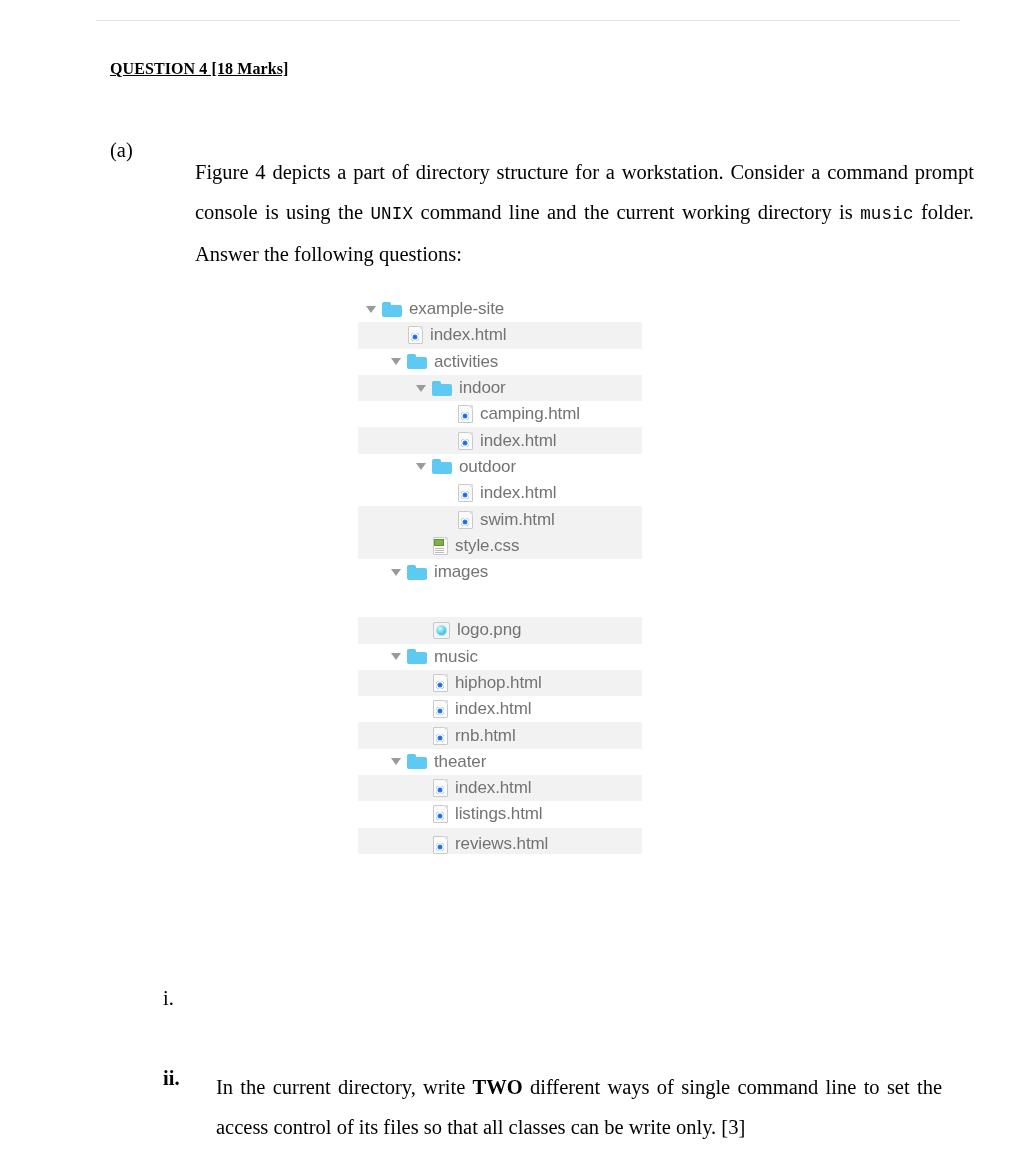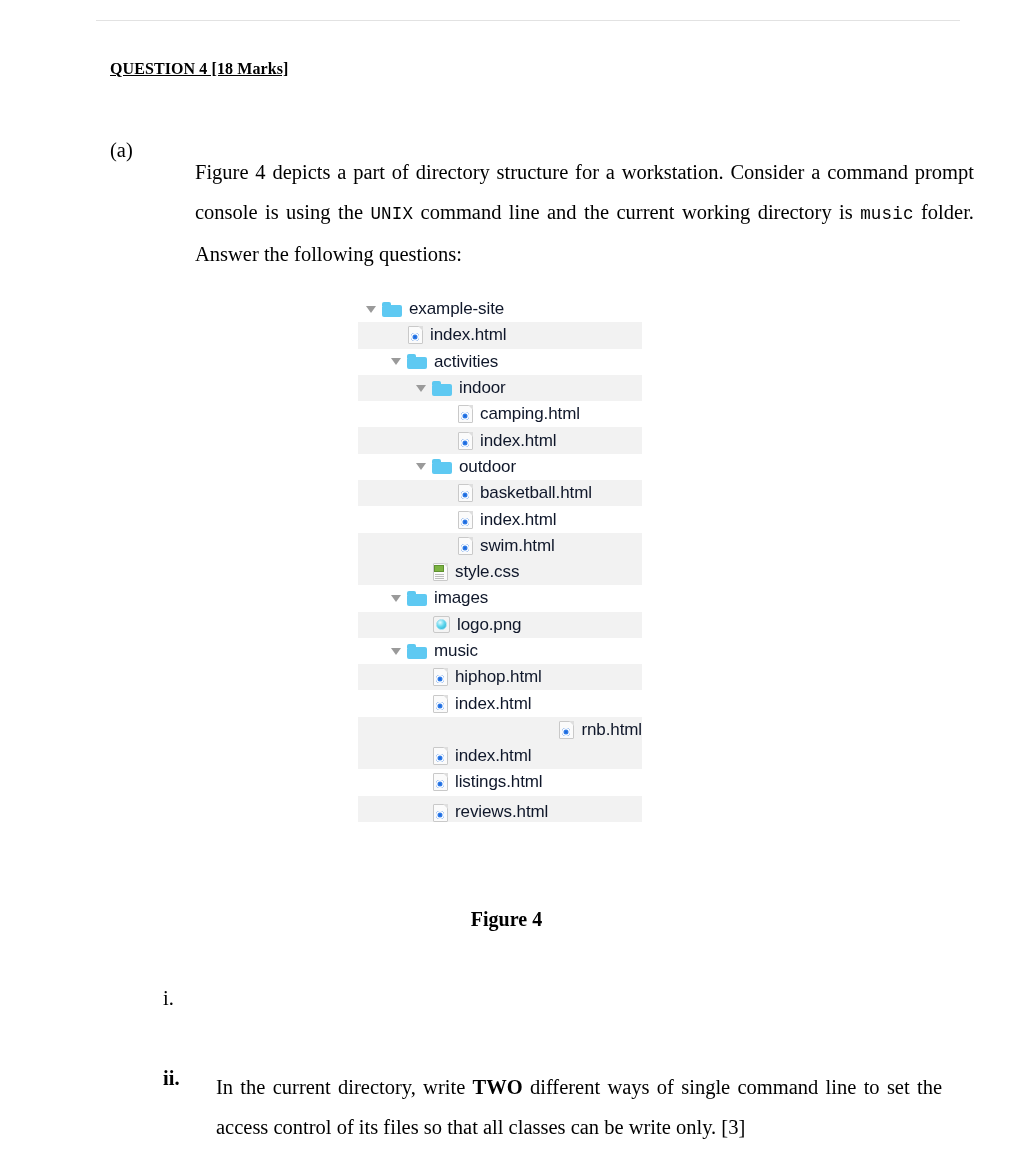--- a/index.html
+++ b/index.html
@@ -212,21 +212,21 @@
     width: 11px;
     height: 11px;
     border-radius: 50%;
     background: radial-gradient(circle at 35% 28%, #e6fbff 0%, #66d9ef 45%, #1ba8c9 100%);
     border: 1px solid #9fdff0;
     box-sizing: border-box;
   }
 
   .tree-label {
     font-size: 17px;
-    color: #0f172a;
+    color: #737373;
     white-space: nowrap;
     letter-spacing: -0.1px;
   }
 
   
   .fig-caption {
     position: absolute;
     left: 0;
     top: 908px;
     width: 1013px;
@@ -314,29 +314,20 @@
         <span class="tree-label">index.html</span>
       </div>
       <div class="tree-row" style="padding-left: 58px;">
         <span class="twisty"></span>
         <span class="icon icon-folder">
           <span class="f-tab"></span>
           <span class="f-body"></span>
         </span>
         <span class="tree-label">outdoor</span>
       </div>
-      <div class="tree-row alt" style="padding-left: 83px;">
-        <span class="twisty-spacer"></span>
-        <span class="icon icon-doc">
-          <span class="d-page"></span>
-          <span class="d-fold"></span>
-          <span class="d-dot"></span>
-        </span>
-        <span class="tree-label">basketball.html</span>
-      </div>
       <div class="tree-row" style="padding-left: 83px;">
         <span class="twisty-spacer"></span>
         <span class="icon icon-doc">
           <span class="d-page"></span>
           <span class="d-fold"></span>
           <span class="d-dot"></span>
         </span>
         <span class="tree-label">index.html</span>
       </div>
       <div class="tree-row alt" style="padding-left: 83px;">
@@ -359,21 +350,21 @@
         <span class="tree-label">style.css</span>
       </div>
       <div class="tree-row" style="padding-left: 33px;">
         <span class="twisty"></span>
         <span class="icon icon-folder">
           <span class="f-tab"></span>
           <span class="f-body"></span>
         </span>
         <span class="tree-label">images</span>
       </div>
-      <div class="tree-row alt" style="padding-left: 58px;">
+      <div class="tree-row alt" style="padding-left: 58px; margin-top: 32px;">
         <span class="twisty-spacer"></span>
         <span class="icon icon-img">
           <span class="i-frame"></span>
           <span class="i-ball"></span>
         </span>
         <span class="tree-label">logo.png</span>
       </div>
       <div class="tree-row" style="padding-left: 33px;">
         <span class="twisty"></span>
         <span class="icon icon-folder">
@@ -393,29 +384,37 @@
       </div>
       <div class="tree-row" style="padding-left: 58px;">
         <span class="twisty-spacer"></span>
         <span class="icon icon-doc">
           <span class="d-page"></span>
           <span class="d-fold"></span>
           <span class="d-dot"></span>
         </span>
         <span class="tree-label">index.html</span>
       </div>
-      <div class="tree-row alt" style="padding-left: 58px; justify-content: flex-end;">
+      <div class="tree-row alt" style="padding-left: 58px;">
         <span class="twisty-spacer"></span>
         <span class="icon icon-doc">
           <span class="d-page"></span>
           <span class="d-fold"></span>
           <span class="d-dot"></span>
         </span>
         <span class="tree-label">rnb.html</span>
       </div>
+      <div class="tree-row" style="padding-left: 33px;">
+        <span class="twisty"></span>
+        <span class="icon icon-folder">
+          <span class="f-tab"></span>
+          <span class="f-body"></span>
+        </span>
+        <span class="tree-label">theater</span>
+      </div>
       <div class="tree-row alt" style="padding-left: 58px;">
         <span class="twisty-spacer"></span>
         <span class="icon icon-doc">
           <span class="d-page"></span>
           <span class="d-fold"></span>
           <span class="d-dot"></span>
         </span>
         <span class="tree-label">index.html</span>
       </div>
       <div class="tree-row" style="padding-left: 58px;">
@@ -431,20 +430,19 @@
         <span class="twisty-spacer"></span>
         <span class="icon icon-doc">
           <span class="d-page"></span>
           <span class="d-fold"></span>
           <span class="d-dot"></span>
         </span>
         <span class="tree-label">reviews.html</span>
       </div>
     </div>
 
-  <div class="fig-caption">Figure 4</div>
 
   <div class="roman-label" style="left:163px; top:987px;">i.</div>
 
   <div class="roman-label" style="left:163px; top:1067px;font-weight:bold;">ii.</div>
   <div class="roman-body" style="top:1067px;"><span>In the current directory, write </span><span class="b">TWO</span><span> different ways of single command line to set the access control of its files so that all classes can be write only. [3]</span></div>
 
 </div>
 
 </body></html>

